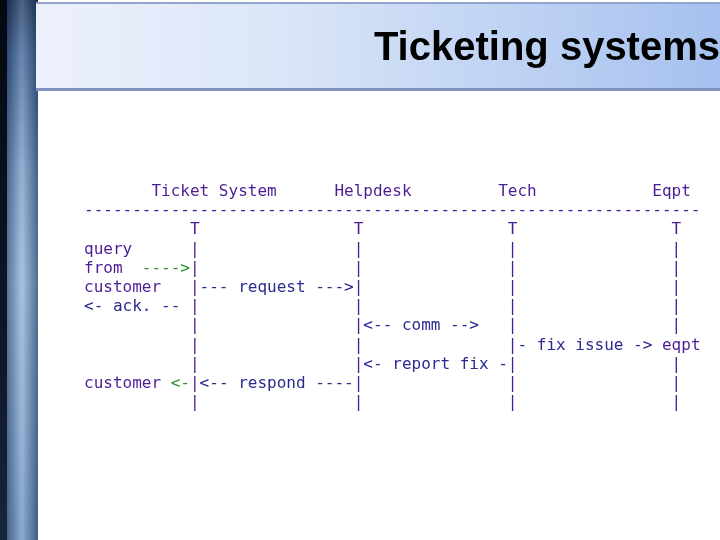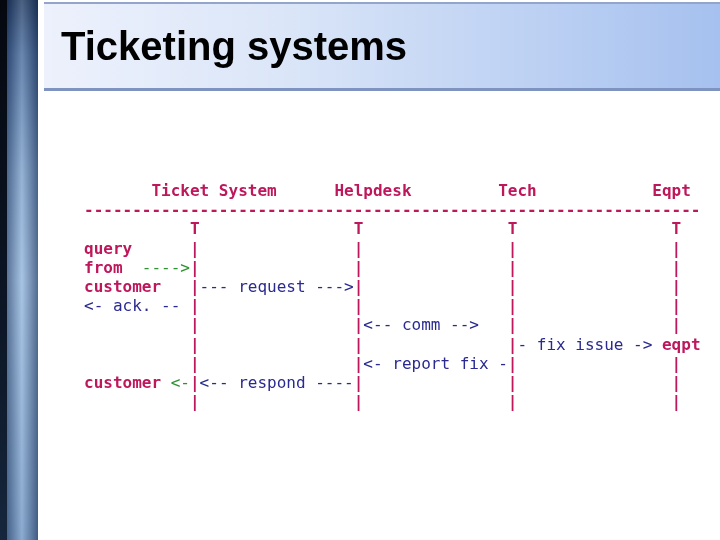--- a/index.html
+++ b/index.html
@@ -23,25 +23,26 @@
   }
   
   .left-bar {
     position: absolute; left: 7px; top: 0;
     width: 31px; height: 540px;
     background:
       linear-gradient(90deg, rgba(18,34,66,0.45) 0%, rgba(255,255,255,0.20) 48%, rgba(18,34,66,0.50) 100%),
       linear-gradient(180deg, #1e3a63 0%, #44699c 10%, #7ba0cb 32%, #93b6de 52%, #83a8d2 75%, #6f96c4 100%);
   }
   .header {
-    position: absolute; left: 44px; top: 2px; right: 0;
+    position: absolute; left: 36px; top: 2px; right: 0;
     height: 84px;
     border-top: 2px solid #93a5cb;
     border-bottom: 3px solid #7e93bf;
     background: linear-gradient(90deg, #edf1fc 0%, #dbe6f8 35%, var(--header-blue) 100%);
+    text-align: right;
   }
   .slide-title {
     margin: 0;
     padding-left: 17px;
     line-height: 84px;
     font-size: 40px;
     font-weight: bold;
     color: #000000;
     letter-spacing: 0px;
     white-space: nowrap;
@@ -54,21 +55,21 @@
   }
   .ascii-diagram {
     position: absolute; left: 84px; top: 181px;
     margin: 0;
     font-family: "DejaVu Sans Mono", monospace;
     font-size: 16px;
     line-height: 19.2px;
     white-space: pre;
     color: #000000;
   }
-  .ascii-diagram .seg-k { color: #be185d; font-weight: bold; }
+  .ascii-diagram .seg-k { color: #4c1d95; }
   .ascii-diagram .seg-n { color: var(--arrow-navy); }
   .ascii-diagram .seg-g { color: var(--arrow-green); }
 </style>
 </head>
 <body>
 
 <div class="slide">
   <div class="left-black"></div>
   <div class="left-bar"></div>
 

